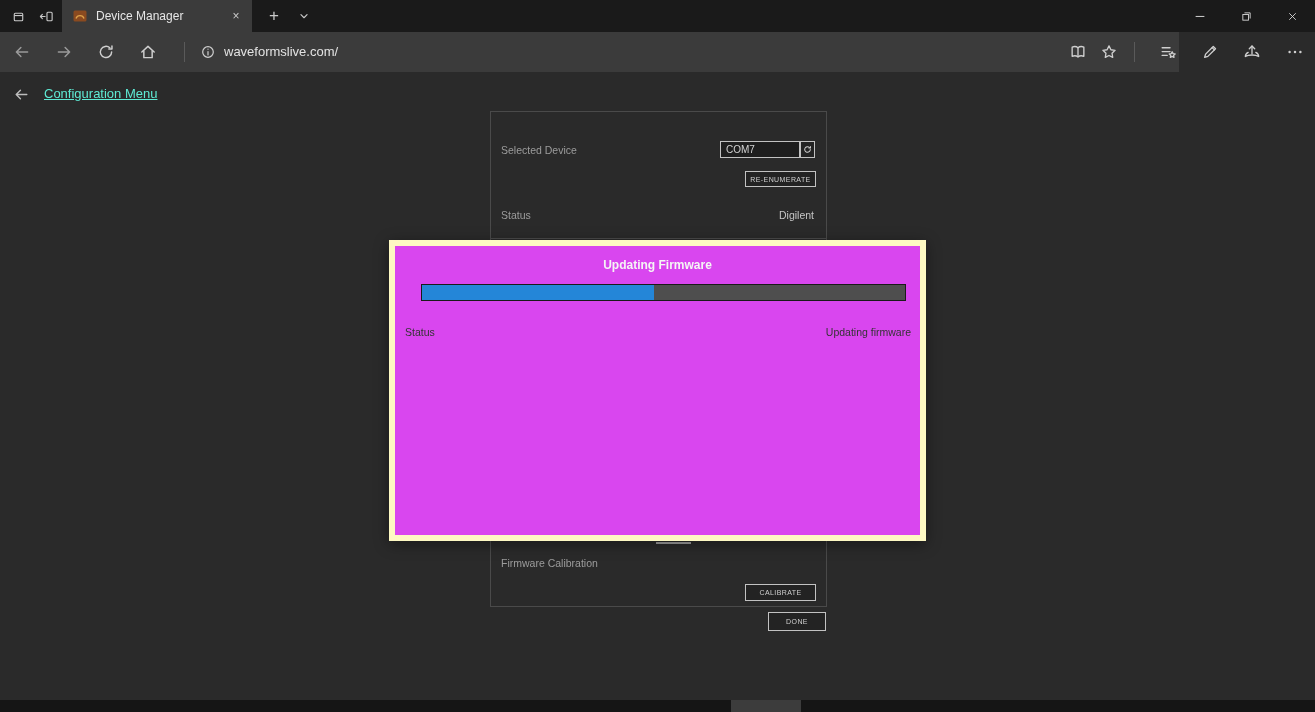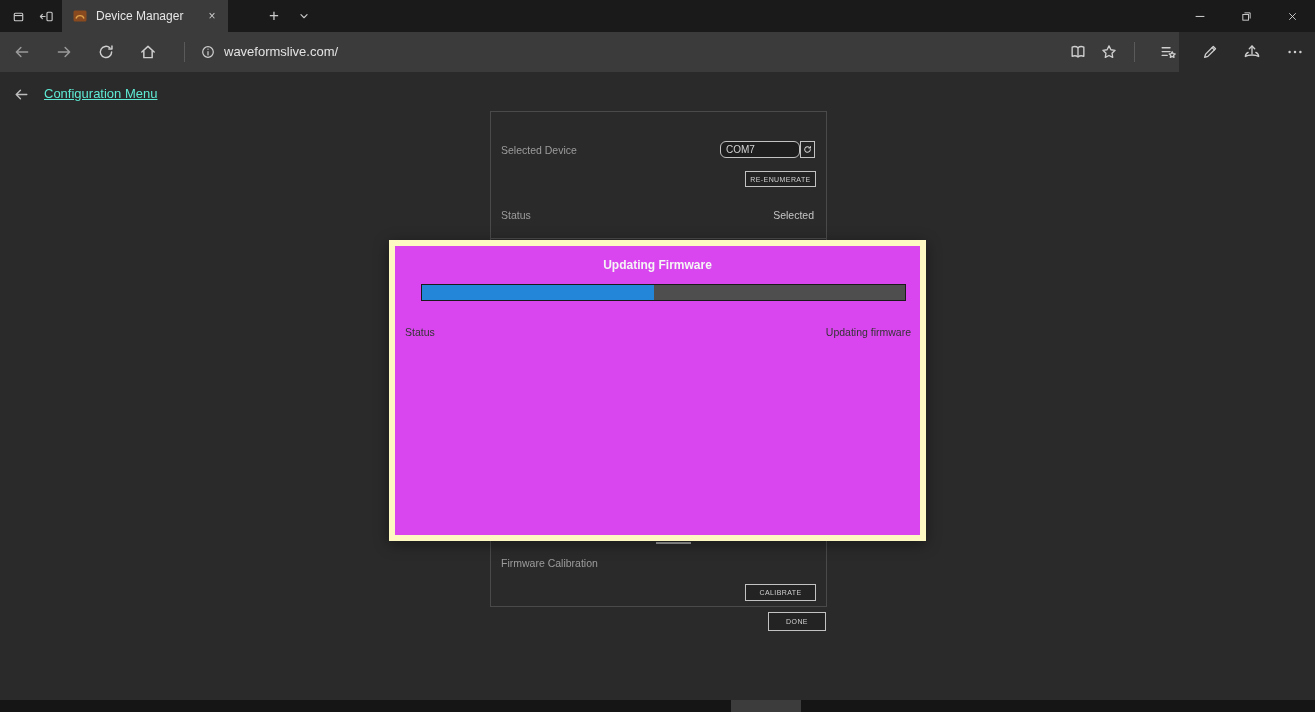--- a/index.html
+++ b/index.html
@@ -53,21 +53,21 @@
     </button>
     <button class="abs flexc chrome-btn" style="left:34px;top:6px;width:24px;height:20px;">
       <span>
         <svg width="15" height="15" viewBox="0 0 16 16" fill="none" stroke="#c9c9c9" stroke-width="1.2" stroke-linecap="round" stroke-linejoin="round">
             <rect x="8.5" y="3.5" width="5.5" height="9" rx="1"></rect>
             <path d="M6.5 8H1.8M3.6 5.8 1.5 8l2.1 2.2"></path>
           </svg>
       </span>
     </button>
 
-    <div class="abs tab" style="left:62px;top:0;width:166px;height:32px;">
+    <div class="abs tab" style="left:62px;top:0;width:190px;height:32px;">
       <span class="abs" style="left:10px;top:8px;">
         <svg width="16" height="16" viewBox="0 0 16 16">
             <rect x="1.5" y="2.5" width="13" height="11" rx="1.5" fill="#8a4a20"></rect>
             <path d="M4 10.5c1.2-3.8 6.8-3.8 8 0" stroke="#e0a24a" stroke-width="1.4" fill="none"></path>
           </svg>
       </span>
       <span class="abs tab-title" style="left:34px;top:0;width:128px;">Device Manager</span>
       <button class="abs flexc chrome-btn" style="right:8px;top:8px;width:16px;height:16px;font-size:12px;">
         <span>×</span>
       </button>
@@ -210,38 +210,38 @@
         <svg width="17" height="17" viewBox="0 0 16 16" fill="none" stroke="#bdbdbd" stroke-width="1.3" stroke-linecap="round" stroke-linejoin="round">
             <path d="M13 8H3M7 4 3 8l4 4"></path>
           </svg>
       </span>
     </button>
     <span class="abs pagetitle" style="left:44px;top:14px;">Configuration Menu</span>
 
     <div class="abs card" style="left:490px;top:39px;width:337px;height:496px;">
 
       <span class="abs lbl" style="left:10px;top:32px;">Selected Device</span>
-      <button class="abs device-select" style="left:229px;top:29px;width:80px;height:17px;border-radius:6px;">
+      <button class="abs device-select" style="left:229px;top:29px;width:80px;height:17px;">
         <span>COM7</span>
       </button>
       <button class="abs flexc" style="left:309px;top:29px;width:15px;height:17px;background:#232323;border:1px solid #c2c2c2;">
         <span>
           <svg width="9" height="9" viewBox="0 0 16 16" fill="none" stroke="#cfcfcf" stroke-width="1.8" stroke-linecap="round">
               <path d="M13 8A5 5 0 1 1 11.4 4.3"></path>
               <path d="M13.3 2.6v2.8h-2.8"></path>
             </svg>
         </span>
       </button>
 
       <button class="abs small-btn" style="left:254px;top:59px;width:71px;height:16px;">
         <span>RE-ENUMERATE</span>
       </button>
 
       <span class="abs lbl" style="left:10px;top:97px;">Status</span>
-      <span class="abs val" style="right:12px;top:97px;">Selected</span>
+      <span class="abs val" style="right:12px;top:97px;">Digilent</span>
 
       <div class="abs hr" style="left:0;top:126px;width:335px;"></div>
 
       <div class="abs" style="left:165px;top:430px;width:35px;height:2px;background:#9f9f9f;"></div>
 
       <span class="abs lbl" style="left:10px;top:445px;">Firmware Calibration</span>
       <button class="abs small-btn" style="left:254px;top:472px;width:71px;height:17px;">
         <span>CALIBRATE</span>
       </button>
     </div>

